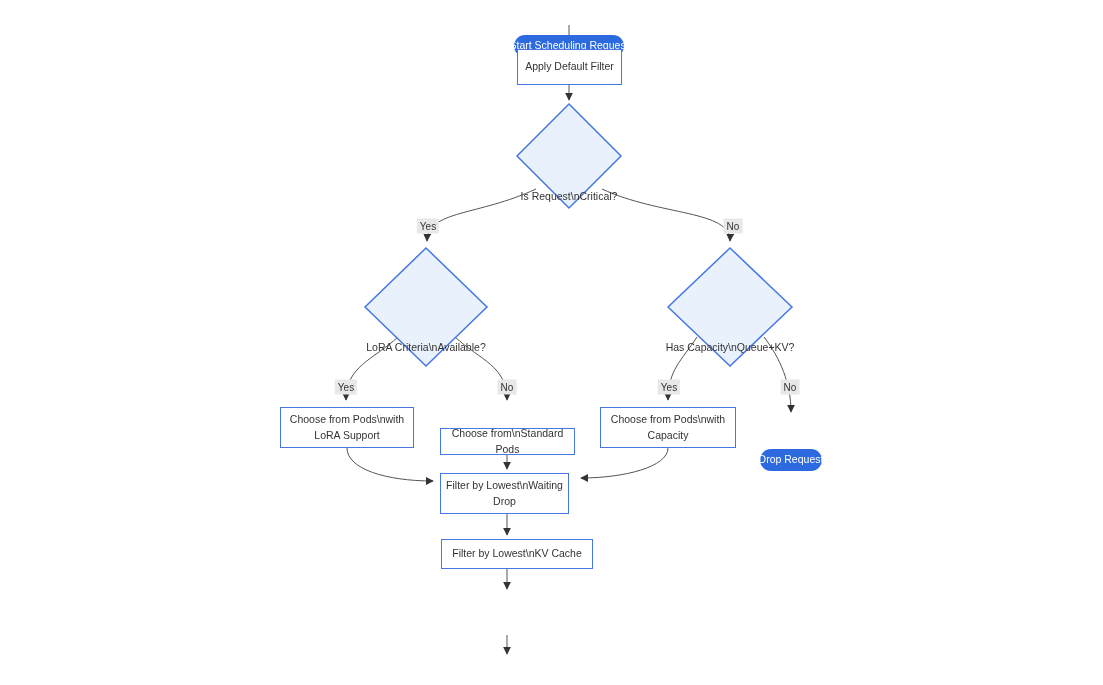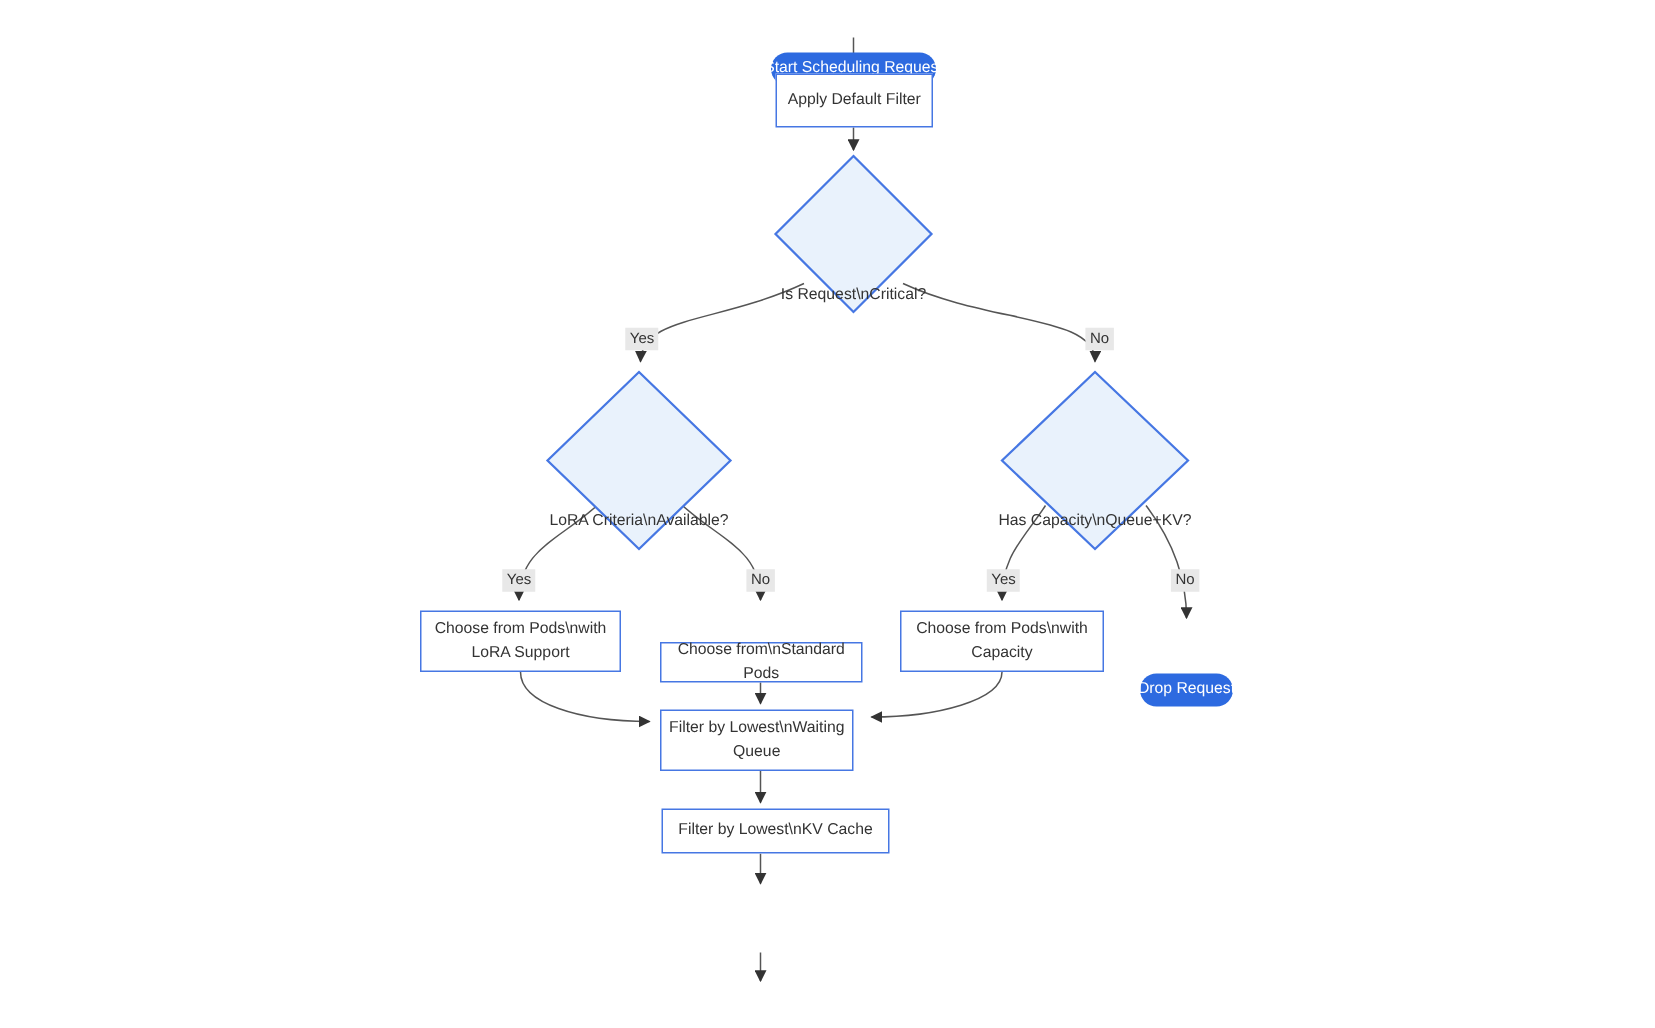--- a/index.html
+++ b/index.html
@@ -107,21 +107,21 @@
     <span class="line">Choose from Pods\nwith</span>
     <span class="line">Capacity</span>
   </div>
 
   <div class="node pill-node" style="left:760px;top:417px;width:62px;height:22px;">
     <span>Drop Request</span>
   </div>
 
   <div class="node rect-node" style="left:440px;top:473px;width:129px;height:41px;">
     <span class="line">Filter by Lowest\nWaiting</span>
-    <span class="line">Queue</span>
+    <span class="line">Drop</span>
   </div>
 
   <div class="node rect-node" style="left:441px;top:539px;width:152px;height:30px;white-space:nowrap;">
     <span>Filter by Lowest\nKV Cache</span>
   </div>
 
 
   <div class="node pill-node" style="left:491px;top:658px;width:32px;height:24px;border-radius:12px;">
     <span>End</span>
   </div>

